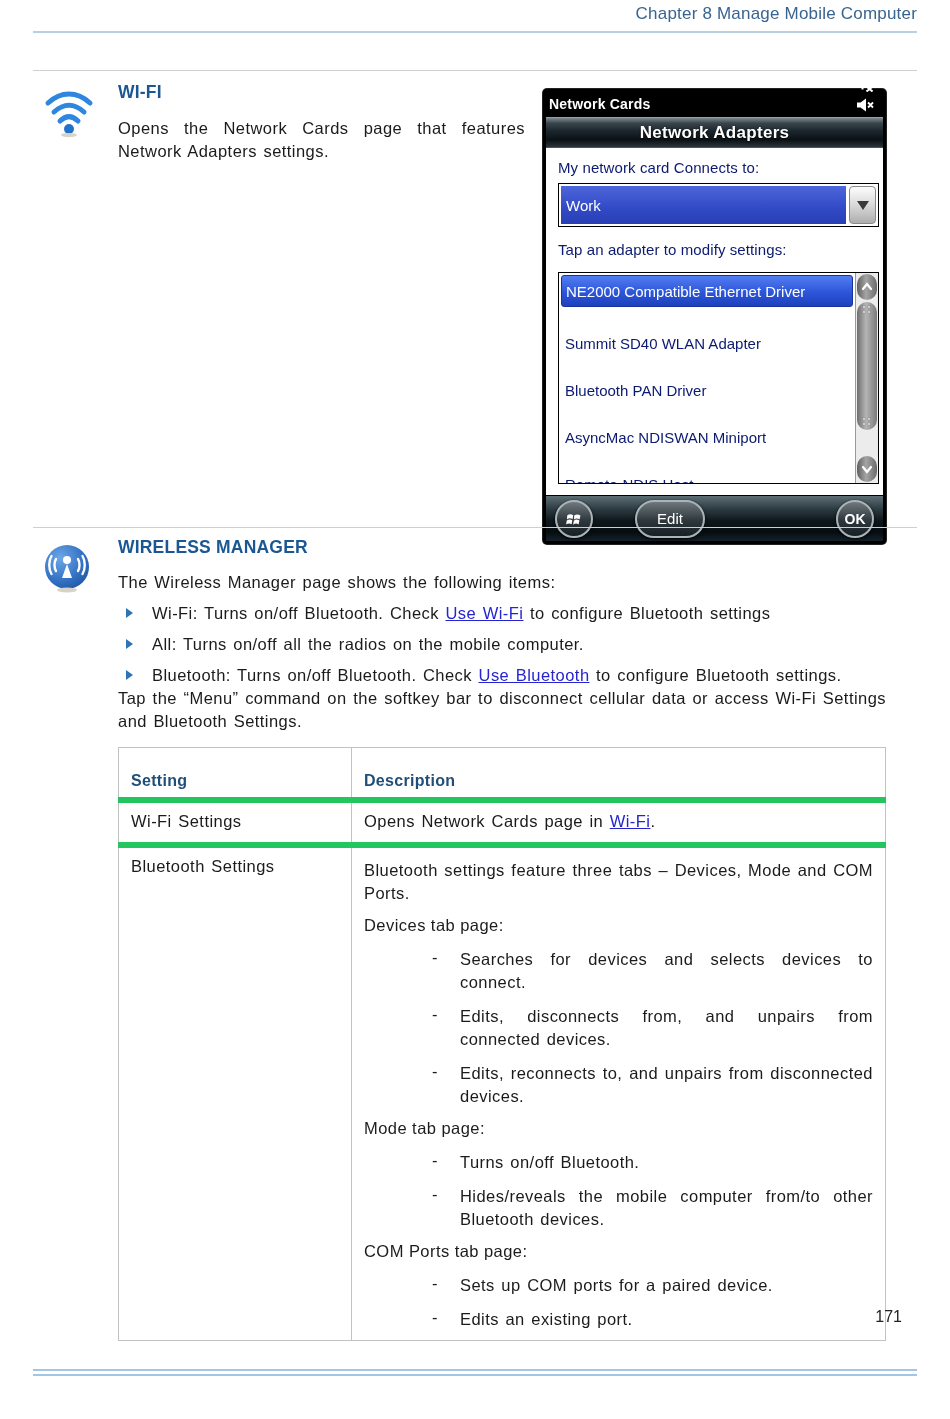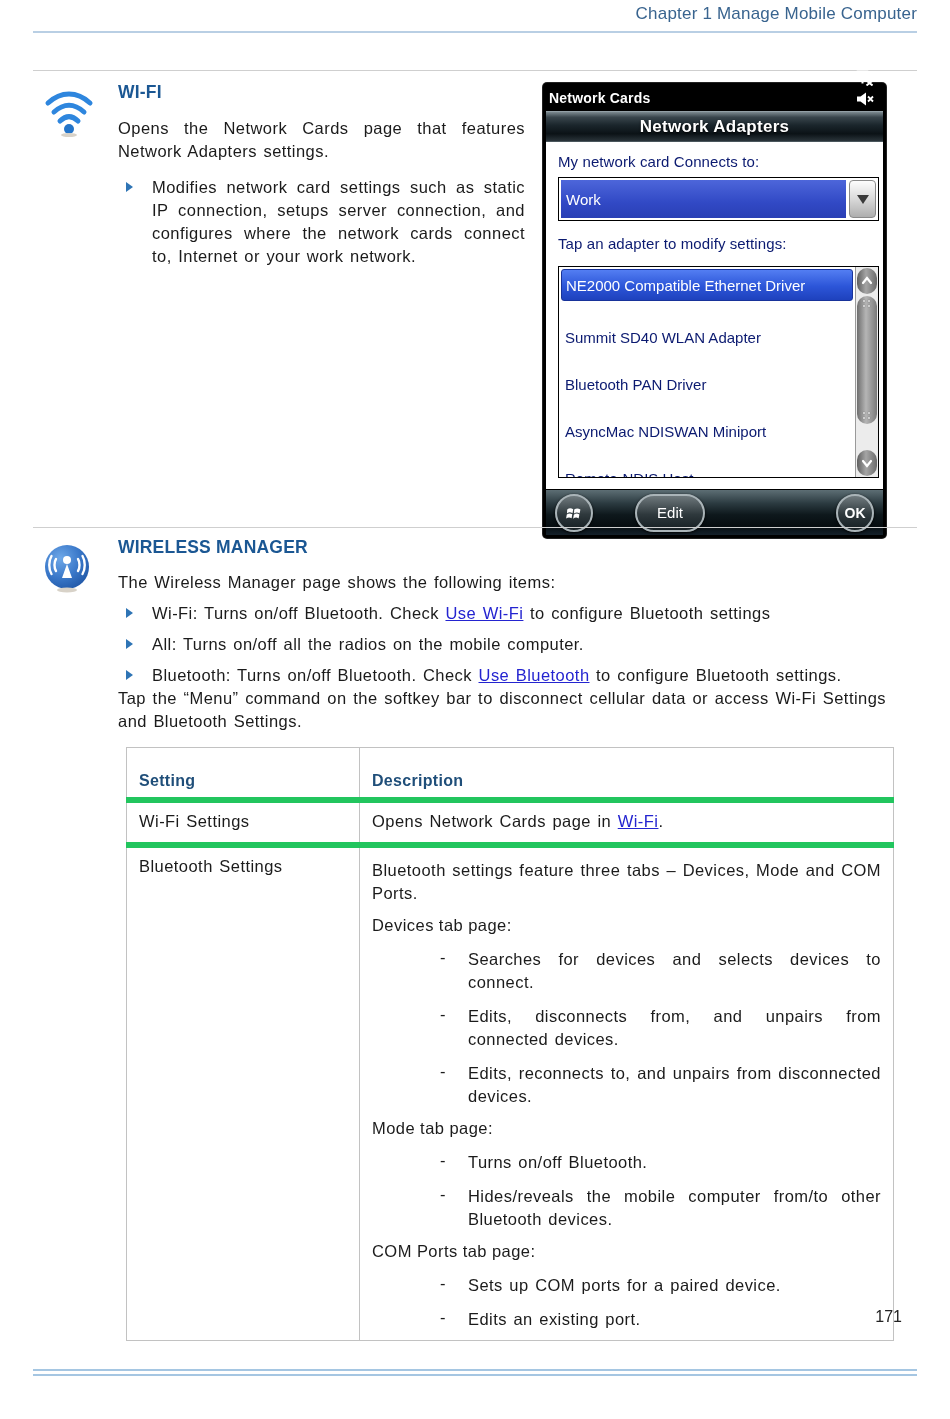--- a/index.html
+++ b/index.html
@@ -37,41 +37,41 @@
   .sec-wireless {
     position:absolute; left:33px; right:33px; top:527px; height:810px;
     border-top:1px solid #cfcfcf;
   }
   .wl-content { margin-left:85px; width:768px; }
   .wl-content h2 { padding-top:9px; }
   .wl-content .intro { margin-top:13px; }
   .wl-bullets .arrow-item { margin-top:8px; }
   .wl-note { }
   
-  table.settings { margin-top:14px; width:768px; border-collapse:collapse; border:1px solid #c2c2c2;margin-left:8px; }
+  table.settings { margin-top:14px; width:768px; border-collapse:collapse; border:1px solid #c2c2c2; }
   table.settings col.c1 { width:233px; }
   table.settings th {
     text-align:left; vertical-align:bottom; color:#1f4e79; font-size:16px; font-weight:bold;
     letter-spacing:0.3px; padding:24px 12px 7px 12px; border-bottom:2px solid #969696;
   }
   table.settings td { vertical-align:top; padding:7px 12px 9px 12px; border-top:6px solid #22c55e; font-size:16.5px; }
   table.settings td.divided, table.settings th.divided { border-left:1px solid #c2c2c2; }
   .cell-para { margin-top:4px; }
   .tab-label { margin-top:9px; letter-spacing:0.45px; font-size:16.5px; line-height:23px; }
   .dash-item { position:relative; margin-top:11px; margin-left:64px; padding-left:32px; }
   .dash-item::before { content:"-"; position:absolute; left:4px; top:0; }
   
   .footer-rule {
     position:absolute; left:33px; right:33px; top:1369px; height:7px;
     border-top:2px solid #a5c6e2; border-bottom:2px solid #a5c6e2;
   }
   .page-number { position:absolute; right:48px; top:1308px; font-size:16px; color:#222; }
   
   .device {
-    position:absolute; right:31px; top:12px; width:343px; height:455px;
+    position:absolute; right:31px; top:18px; width:343px; height:455px;
     background:#000; border-radius:4px; padding:3px; display:flex; flex-direction:column;
     box-shadow:0 0 0 1px #222;
   }
   .dev-titlebar {
     height:24px; background:#000; color:#fff; display:flex; align-items:center;
     font-size:14px; font-weight:bold; padding:0 3px;
   }
   .dev-titlebar .t-title { flex:1; letter-spacing:0.2px; }
   .dev-status { display:flex; align-items:center; gap:6px;flex-direction:column; }
   .dev-status svg { display:block; }
@@ -141,42 +141,38 @@
     display:flex; align-items:center; justify-content:center; color:#fff; font-size:15px;
   }
   .sk-ok { position:absolute; right:9px; }
 </style>
 </head>
 <body>
 
 <div class="page">
 
   <div class="doc-header">
-    <span>Chapter 1 Manage Mobile Computer</span>
+    <span>Chapter 8 Manage Mobile Computer</span>
   </div>
 
   <section class="sec-wifi">
     <div class="icon-slot">
       <svg width="56" height="52" viewBox="0 0 56 52">
         <g fill="none" stroke="#2e86de" stroke-width="5" stroke-linecap="round">
           <path d="M7 18 C20 6 36 6 49 18"></path>
           <path d="M13 27 C23 18 33 18 43 27"></path>
           <path d="M19 36 C25 30 31 30 37 36"></path>
         </g>
         <circle cx="28" cy="44" r="5" fill="#2374c9"></circle>
         <ellipse cx="28" cy="50" rx="8" ry="2" fill="#d8d2c8"></ellipse>
       </svg>
     </div>
     <div class="wifi-text">
       <h2 class="sec-heading">WI-FI</h2>
       <p class="body-text intro">Opens the Network Cards page that features Network Adapters settings.</p>
-      <div class="arrow-item">
-        <span class="tri"></span>
-        <p class="body-text">Modifies network card settings such as static IP connection, setups server connection, and configures where the network cards connect to, Internet or your work network.</p>
-      </div>
     </div>
 
     <div class="device">
       <div class="dev-titlebar">
         <span class="t-title">Network Cards</span>
         <span class="dev-status">
           <svg width="20" height="14" viewBox="0 0 20 14">
             <g stroke="#fff" stroke-width="2" fill="none">
               <path d="M1 4 h2.5 M5.5 4 h2.5 M9.5 4 h5"></path>
               <path d="M4 10 h5 M11 10 h2.5 M15.5 10 h3"></path>

